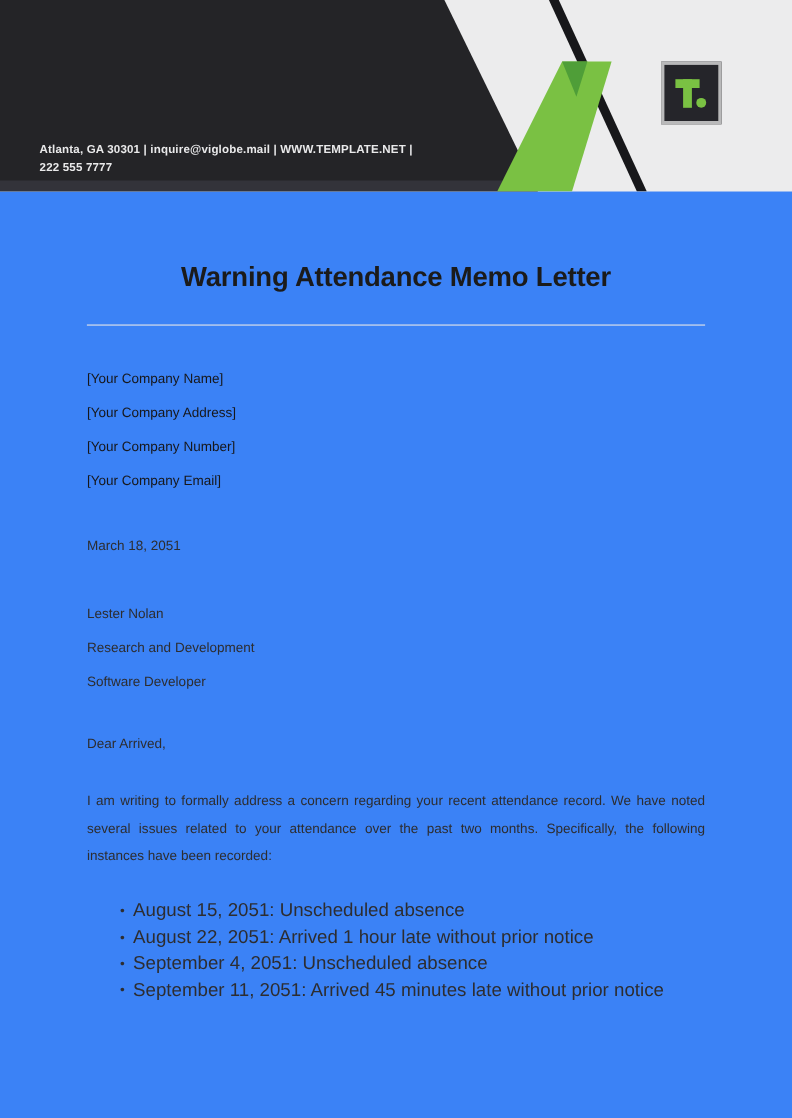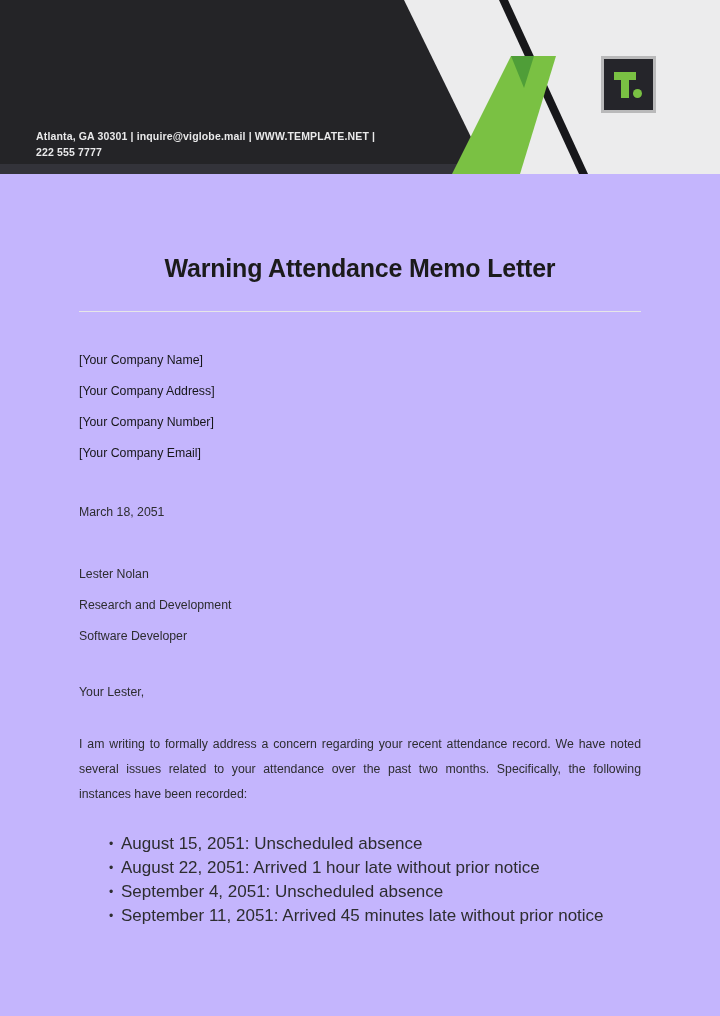--- a/index.html
+++ b/index.html
@@ -8,21 +8,21 @@
     background: #ffffff;
   }
   body {
     font-family: "Liberation Sans", sans-serif;
   }
 
   .page {
     position: relative;
     width: 720px;
     height: 1016px;
-    background: #c4b5fd;
+    background: #3b82f6;
     overflow: hidden;
   }
 
   
   .header {
     position: relative;
     width: 720px;
     height: 174px;
     background: #ececed;
     overflow: hidden;
@@ -96,21 +96,20 @@
     border-radius: 50%;
     background: #7ac143;
   }
 
   
   .doc {
     position: relative;
     padding: 0 79px;
     box-sizing: border-box;
     width: 720px;
-    margin-top: 16px;
   }
 
   .doc-title {
     margin: 0;
     padding-top: 64px;
     text-align: center;
     font-size: 25px;
     font-weight: bold;
     color: #1b1b1b;
     letter-spacing: -0.2px;
@@ -234,21 +233,21 @@
     </div>
 
     <div class="date-line">March 18, 2051</div>
 
     <div class="recipient-block">
       <div class="recipient-line">Lester Nolan</div>
       <div class="recipient-line">Research and Development</div>
       <div class="recipient-line">Software Developer</div>
     </div>
 
-    <div class="salutation">Your Lester,</div>
+    <div class="salutation">Dear Arrived,</div>
 
     <div class="body-paragraph">I am writing to formally address a concern regarding your recent attendance record. We have noted several issues related to your attendance over the past two months. Specifically, the following instances have been recorded:</div>
 
     <ul class="incident-list">
       <li class="incident-item">August 15, 2051: Unscheduled absence</li>
       <li class="incident-item">August 22, 2051: Arrived 1 hour late without prior notice</li>
       <li class="incident-item">September 4, 2051: Unscheduled absence</li>
       <li class="incident-item">September 11, 2051: Arrived 45 minutes late without prior notice</li>
     </ul>
 

